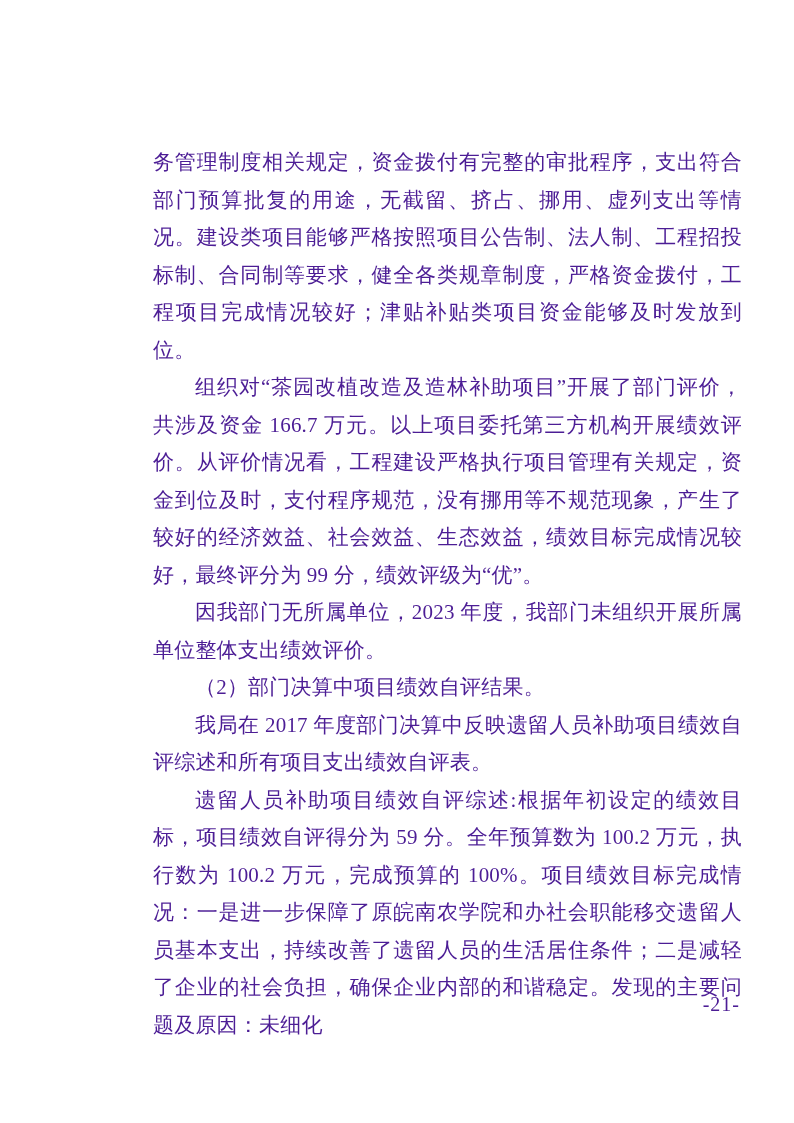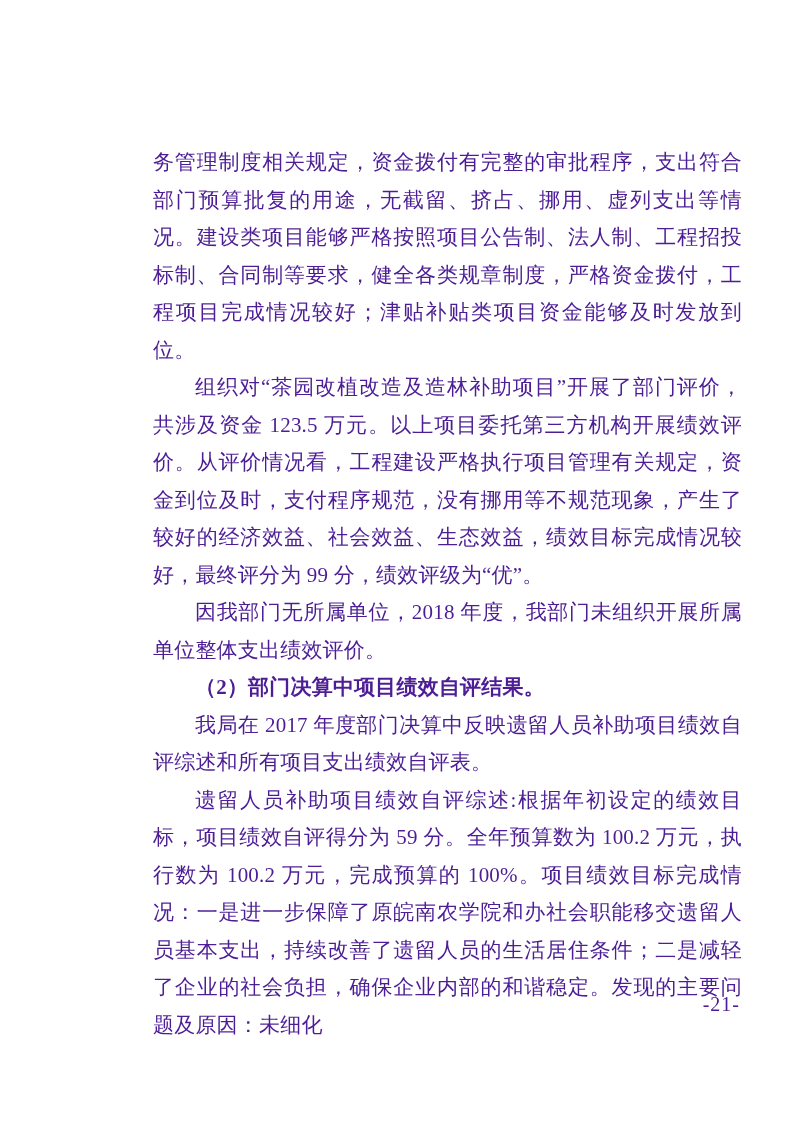--- a/index.html
+++ b/index.html
@@ -29,38 +29,38 @@
     letter-spacing: 0.2px;
   }
   .content p {
     margin: 0;
     padding: 0;
   }
   .indent {
     text-indent: 2em;
   }
   .heading {
-    font-weight: 700;
+    font-weight: 400;
   }
   .page-number {
     position: absolute;
     top: 992px;
     right: 102px;
     font-size: 20px;
     line-height: 24px;
     letter-spacing: 1px;
     text-align: center;
   }
 </style>
 </head>
 <body>
 
 <div class="page">
   <div class="content">
     <p>务管理制度相关规定，资金拨付有完整的审批程序，支出符合部门预算批复的用途，无截留、挤占、挪用、虚列支出等情况。建设类项目能够严格按照项目公告制、法人制、工程招投标制、合同制等要求，健全各类规章制度，严格资金拨付，工程项目完成情况较好；津贴补贴类项目资金能够及时发放到位。</p>
-    <p class="indent">组织对“茶园改植改造及造林补助项目”开展了部门评价，共涉及资金 123.5 万元。以上项目委托第三方机构开展绩效评价。从评价情况看，工程建设严格执行项目管理有关规定，资金到位及时，支付程序规范，没有挪用等不规范现象，产生了较好的经济效益、社会效益、生态效益，绩效目标完成情况较好，最终评分为 99 分，绩效评级为“优”。</p>
-    <p class="indent">因我部门无所属单位，2018 年度，我部门未组织开展所属单位整体支出绩效评价。</p>
+    <p class="indent">组织对“茶园改植改造及造林补助项目”开展了部门评价，共涉及资金 166.7 万元。以上项目委托第三方机构开展绩效评价。从评价情况看，工程建设严格执行项目管理有关规定，资金到位及时，支付程序规范，没有挪用等不规范现象，产生了较好的经济效益、社会效益、生态效益，绩效目标完成情况较好，最终评分为 99 分，绩效评级为“优”。</p>
+    <p class="indent">因我部门无所属单位，2023 年度，我部门未组织开展所属单位整体支出绩效评价。</p>
     <p class="indent heading">（2）部门决算中项目绩效自评结果。</p>
     <p class="indent">我局在 2017 年度部门决算中反映遗留人员补助项目绩效自评综述和所有项目支出绩效自评表。</p>
     <p class="indent">遗留人员补助项目绩效自评综述:根据年初设定的绩效目标，项目绩效自评得分为 59 分。全年预算数为 100.2 万元，执行数为 100.2 万元，完成预算的 100%。项目绩效目标完成情况：一是进一步保障了原皖南农学院和办社会职能移交遗留人员基本支出，持续改善了遗留人员的生活居住条件；二是减轻了企业的社会负担，确保企业内部的和谐稳定。发现的主要问题及原因：未细化</p>
   </div>
   <div class="page-number">-21-</div>
 </div>
 
 </body></html>

